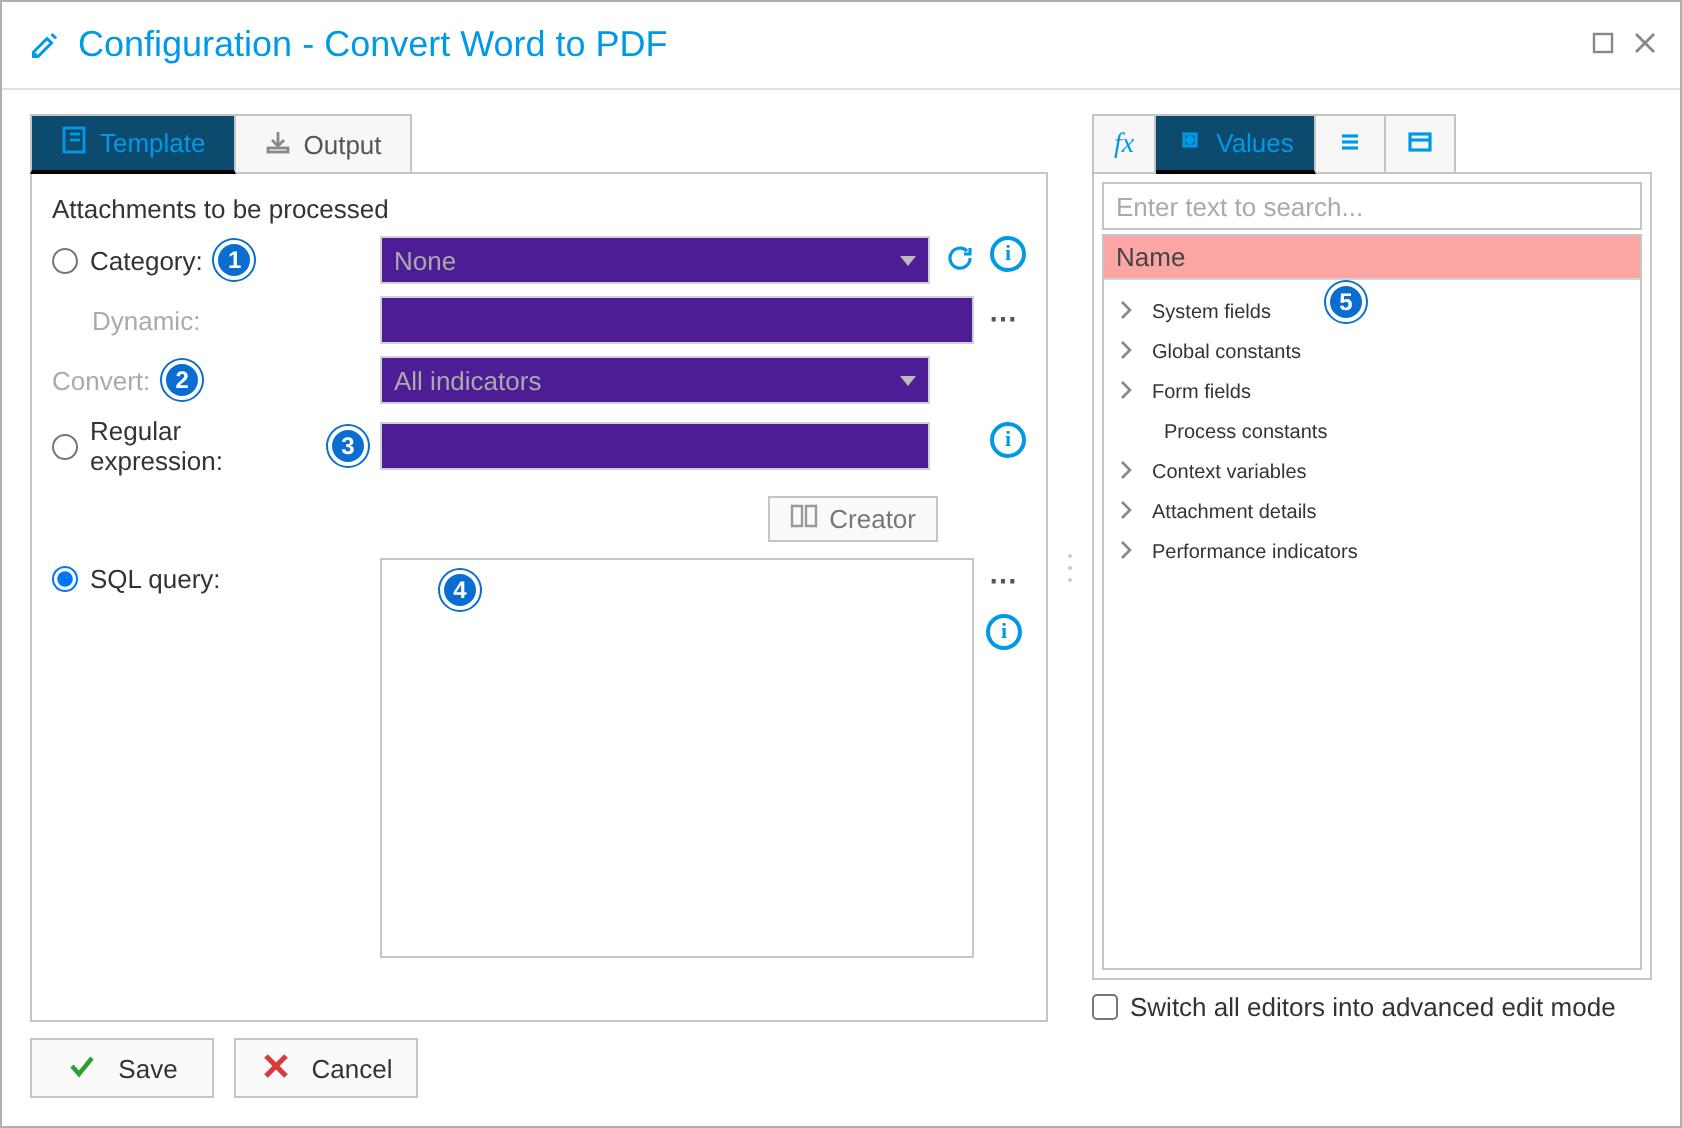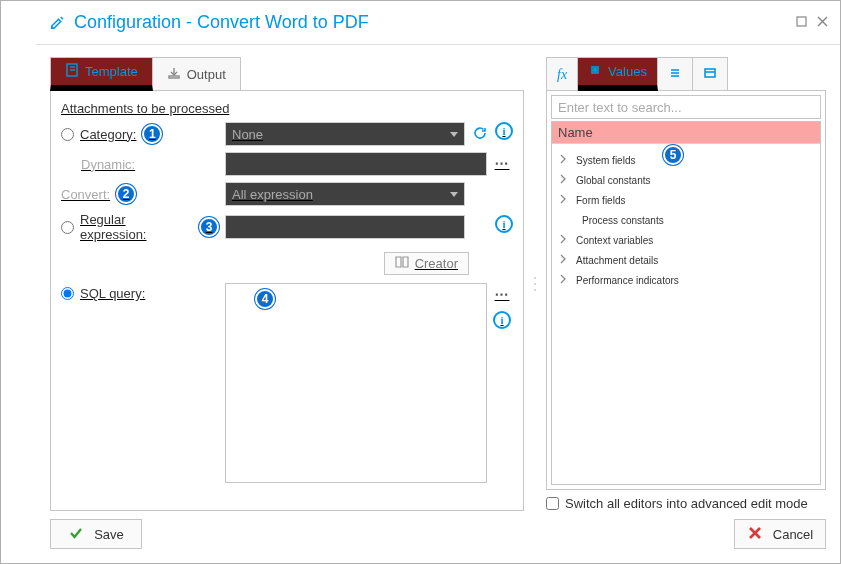--- a/index.html
+++ b/index.html
@@ -1,19 +1,19 @@
 <!DOCTYPE html>
 <html><head>
 <meta charset="utf-8">
 <style>
   * { box-sizing: border-box; font-family: "Segoe UI", Tahoma, sans-serif; }
   body { margin: 0; background: #fff; }
   .window {
     width: 841px; height: 564px; border: 1px solid #b0b0b0;
-    position: relative; background: #fff; display: flex; flex-direction: column; padding-left: 35px;
+    position: relative; background: #fff; display: flex; flex-direction: column;
   }
   .titlebar {
     height: 44px; display: flex; align-items: center; padding: 0 12px;
     border-bottom: 1px solid #e0e0e0;
   }
   .titlebar .title-icon { width: 18px; height: 18px; margin-right: 8px; }
   .titlebar .title-text { color: #0099e6; font-size: 18px; font-weight: 400; }
   .win-controls { margin-left: auto; display: flex; gap: 10px; color: #888; font-size: 13px; }
   .win-controls span { cursor: pointer; }
 
@@ -26,21 +26,21 @@
   .splitter { width: 6px; display: flex; align-items: center; justify-content: center; cursor: col-resize; }
   .splitter svg { opacity: .5; }
 
   
   .tabs { display: flex; }
   .tab {
     display: flex; align-items: center; gap: 6px; padding: 5px 14px;
     border: 1px solid #c5c5c5; border-bottom: none; font-size: 13px; color: #555;
     background: #f7f7f7; cursor: pointer; min-height: 28px;
   }
-  .tab.active { color: #0099e6; background: #7f1d1d; border-bottom: 6px solid #000000; position: relative; z-index: 2; }
+  .tab.active { color: #0099e6; background: #0c4a6e; border-bottom: 2px solid #000000; position: relative; z-index: 2; }
   .tab + .tab { border-left: none; }
   .tab-body {
     border: 1px solid #c5c5c5; flex: 1; padding: 10px 10px; margin-top: -1px;
     background: #fff; display: flex; flex-direction: column; min-height: 0; overflow: hidden;
   }
   .tab.compact { padding: 5px 10px; }
 
   .section-header { font-size: 13px; color: #333; margin-bottom: 6px; }
 
   .form-row { display: flex; align-items: center; gap: 6px; margin-bottom: 6px; min-height: 24px; }
@@ -48,21 +48,21 @@
   .lbl-col { width: 158px; display: flex; align-items: center; gap: 6px; font-size: 13px; color: #333; }
   .lbl-col.muted { color: #aaa; }
   .lbl-col input[type=radio] { margin: 0; }
   .field-col { flex: 1; display: flex; align-items: stretch; gap: 4px; }
 
   .combo, .textbox {
     flex: 1; height: 24px; border: 1px solid #c5c5c5; background: #fff;
     display: flex; align-items: center; padding: 0 6px; font-size: 13px; color: #333;
     position: relative;
   }
-  .combo.disabled, .textbox.disabled { background: #404040; color: #aaa; border-color: #d0d0d0; }
+  .combo.disabled, .textbox.disabled { background: #4c1d95; color: #aaa; border-color: #d0d0d0; }
   .combo .caret {
     width: 0; height: 0; border-left: 4px solid transparent; border-right: 4px solid transparent;
     border-top: 5px solid #888; margin-left: auto;
   }
   .combo.disabled .caret { border-top-color: #bbb; }
 
   .icon-btn {
     width: 22px; height: 22px; display: inline-flex; align-items: center; justify-content: center;
     color: #0099e6; cursor: pointer; font-size: 16px;
   }
@@ -107,21 +107,21 @@
   .tree-item .expander {
     width: 14px; height: 14px; display: inline-flex; align-items: center; justify-content: center;
     color: #888;
   }
   .tree-item.noexp .expander { visibility: hidden; }
 
   .advanced-row { display: flex; align-items: center; gap: 6px; font-size: 13px; color: #333; margin-top: 6px; }
   .advanced-row input { margin: 0; }
 
   .footer {
-    height: 48px; display: flex; justify-content: space-between; align-items: center;
+    height: 48px; display: flex; justify-content: flex-start; align-items: center;
     gap: 10px; padding: 0 14px 10px 14px;
   }
   .btn {
     min-width: 92px; height: 30px; border: 1px solid #c5c5c5; background: #fafafa;
     display: flex; align-items: center; justify-content: center; gap: 10px;
     font-size: 13px; color: #333; cursor: pointer;
   }
 </style>
 </head>
 <body>
@@ -171,21 +171,21 @@
             <svg width="14" height="14" viewBox="0 0 14 14" fill="none" stroke="#888" stroke-width="1.4">
                 <path d="M7 2v7"></path>
                 <path d="M4 6l3 3 3-3"></path>
                 <rect x="2" y="10" width="10" height="2"></rect>
               </svg>
           </span>
           <span>Output</span>
         </div>
       </div>
 
-      <div class="tab-body" style="position:relative;text-decoration:underline;">
+      <div class="tab-body" style="position:relative;">
         <div class="section-header">Attachments to be processed</div>
 
         <div class="form-row">
           <div class="lbl-col">
             <input type="radio" name="mode" style="">
             <span>Category:</span>
             <span class="badge">1</span>
           </div>
           <div class="field-col">
             <div class="combo disabled">
@@ -213,21 +213,21 @@
           </div>
         </div>
 
         <div class="form-row">
           <div class="lbl-col muted">
             <span>Convert:</span>
             <span class="badge">2</span>
           </div>
           <div class="field-col">
             <div class="combo disabled">
-              <span>All expression</span>
+              <span>All indicators</span>
               <span class="caret"></span>
             </div>
             <span style="width:22px;"></span>
             <span style="width:18px;"></span>
           </div>
         </div>
 
         <div class="form-row">
           <div class="lbl-col">
             <input type="radio" name="mode" style="">

